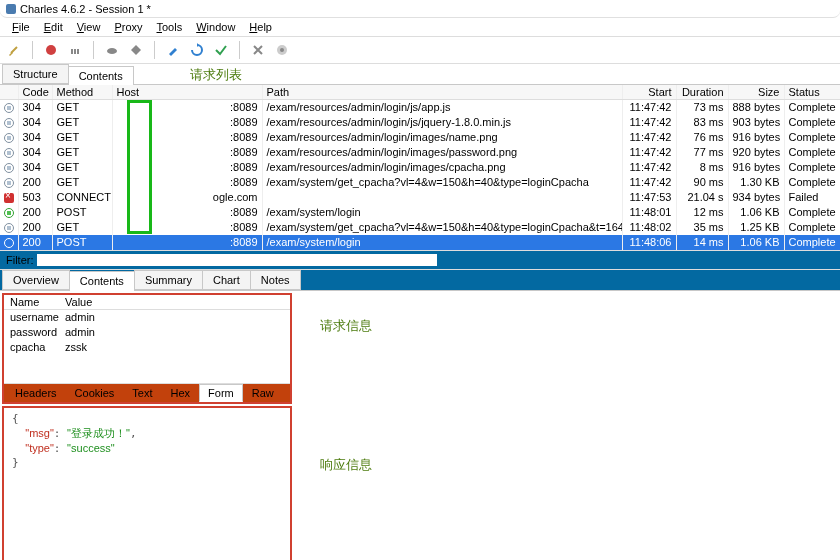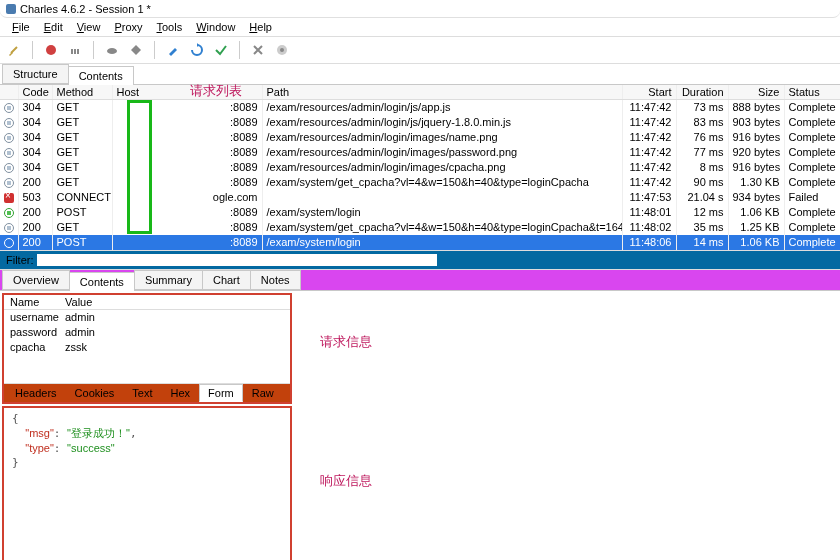--- a/index.html
+++ b/index.html
@@ -8,37 +8,37 @@
 .titlebar .app-icon { width:10px; height:10px; background:#4a7baf; border-radius:2px; }
 .menubar { height:18px; padding:0 6px; display:flex; gap:2px; align-items:center; }
 .menubar span { padding:1px 6px; cursor:default; }
 .menubar span u { text-decoration:underline; }
 .toolbar { height:28px; border-top:1px solid #ddd; border-bottom:1px solid #ddd; display:flex; align-items:center; padding:0 6px; gap:8px; }
 .toolbar .tb { width:16px; height:16px; display:inline-flex; align-items:center; justify-content:center; }
 .sep { width:1px; height:18px; background:#ccc; margin:0 2px; }
 .tabrow { display:flex; border-bottom:1px solid #c8c8c8; background:#fff; align-items:flex-end; padding-left:2px; position:relative; }
 .tab { padding:3px 10px; border:1px solid #c8c8c8; border-bottom:none; background:#fff; margin-right:-1px; cursor:default; position:relative; top:1px; }
 .tab.inactive { background:#f4f4f4; top:0; border-bottom:1px solid #c8c8c8; }
-.annot { color:#be185d; position:absolute; font-size:13px; pointer-events:none; z-index:50;margin-top:16px; }
+.annot { color:#4d7c0f; position:absolute; font-size:13px; pointer-events:none; z-index:50; }
 .table-wrap { position:relative; }
 .greenbox { position:absolute; border:3px solid #18b818; left:127px; top:15px; width:25px; height:134px; pointer-events:none; z-index:40; }
 table { border-collapse:collapse; width:100%; table-layout:fixed; }
 th, td { text-align:left; padding:1px 4px; white-space:nowrap; overflow:hidden; text-overflow:clip; border-right:1px solid #eee; font-weight:normal; }
 thead th { background:#f7f7f7; border-bottom:1px solid #ddd; color:#000; font-weight:normal; }
 thead th.r, td.r { text-align:right; }
 tbody tr { height:15px; }
 tbody tr.sel td { background:#2b78e4; color:#fff; }
 .ic { display:inline-block; width:10px; height:10px; vertical-align:middle; margin-right:2px; }
 .ic.ok { background:radial-gradient(circle,#b0c0d0 40%,transparent 42%); border:1px solid #8090a0; border-radius:50%; }
 .ic.err { background:#d03030; border-radius:2px; position:relative; }
 .ic.err::after { content:"×"; color:#fff; position:absolute; left:1px; top:-3px; font-size:10px; }
 .ic.g { background:radial-gradient(circle,#50c050 40%,transparent 42%); border:1px solid #30a030; border-radius:50%; }
 .ic.hl { background:#2b78e4; border:1px solid #fff; border-radius:50%; }
 .filter-row { border-top:1px solid #ddd; border-bottom:1px solid #ddd; padding:3px 6px; background:#0369a1; }
-.lower-tabs { display:flex; border-bottom:1px solid #c8c8c8; background:#d946ef; align-items:flex-end; padding-left:2px; }
+.lower-tabs { display:flex; border-bottom:1px solid #c8c8c8; background:#0369a1; padding-left:2px; }
 .redbox { border:2px solid #d04030; }
 .kv-table td { padding:1px 6px; border-right:none; }
 .kv-head td { border-bottom:1px solid #ddd; }
 .subtabs { display:flex; border-top:1px solid #ddd; background:#c2410c; align-items:flex-end; padding-left:2px; }
 .subtab { padding:2px 8px; border:1px solid transparent; cursor:default; }
 .subtab.active { border-color:#c8c8c8; border-bottom-color:#fff; background:#fff; position:relative; top:0; }
 .respbody { padding:4px 8px; font-family:Consolas,monospace; font-size:11px; line-height:14px; color:#555; white-space:pre; }
 .jk { color:#c03020; }
 .jv { color:#209020; }
 </style>

